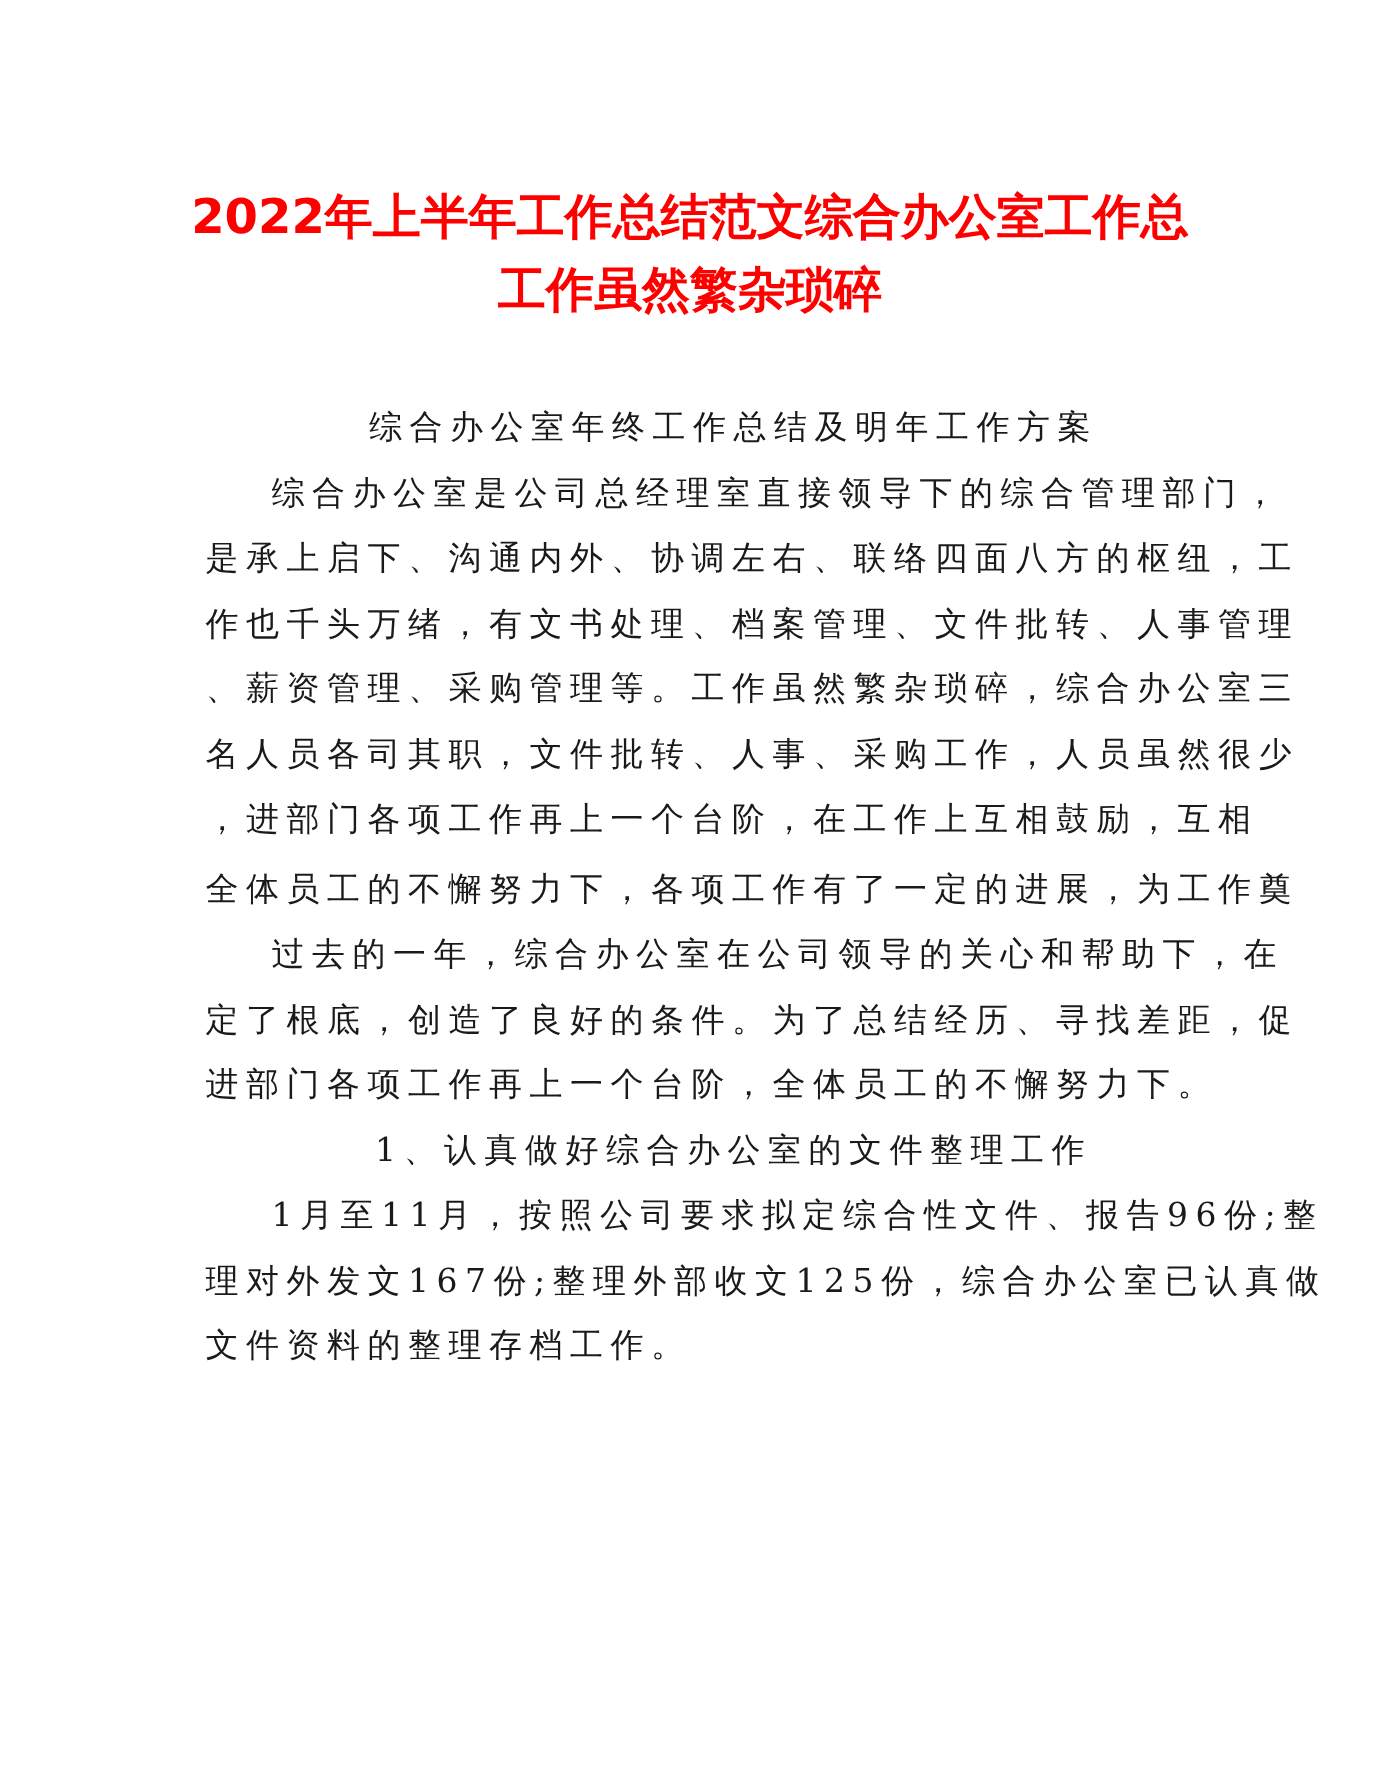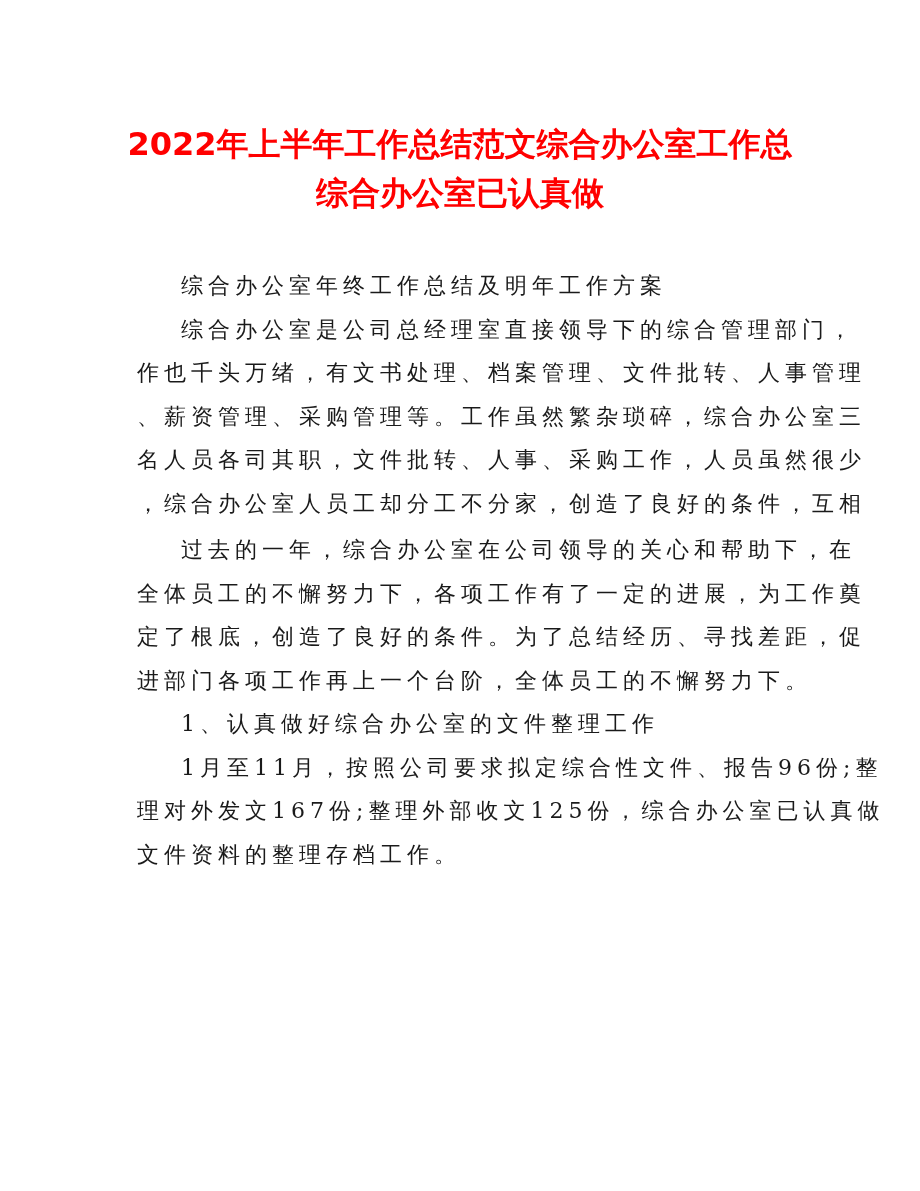--- a/index.html
+++ b/index.html
@@ -12,48 +12,49 @@
       font-size: 32px; line-height: 49px; letter-spacing: 0px;
     }
     .title .tline { display: block; white-space: nowrap; }
     .body {
       position: absolute; left: 137px; top: 264px; width: 660px;
       font-family: "DejaVu Serif", "Liberation Serif", serif;
       color: #1a1a1a; font-size: 22px; line-height: 43.5px;
       letter-spacing: 5px;
     }
     .line { display: block; white-space: nowrap; height: 43.5px; }
-    .indent { padding-left: 44px; }
+    .indent { padding-left: 44px; text-align: center; }
     .para-gap { margin-top: 3px; }
   </style>
 </head>
 <body>
 
 <div class="page">
   <div class="title">
     <span class="tline">2022年上半年工作总结范文综合办公室工作总</span>
-    <span class="tline">综合办公室已认真做</span>
+    <span class="tline">工作虽然繁杂琐碎</span>
   </div>
 
   <div class="body">
     <div>
       <span class="line indent">综合办公室年终工作总结及明年工作方案</span>
     </div>
 
     <div>
       <span class="line indent">综合办公室是公司总经理室直接领导下的综合管理部门，</span>
+      <span class="line">是承上启下、沟通内外、协调左右、联络四面八方的枢纽，工</span>
       <span class="line">作也千头万绪，有文书处理、档案管理、文件批转、人事管理</span>
       <span class="line">、薪资管理、采购管理等。工作虽然繁杂琐碎，综合办公室三</span>
       <span class="line">名人员各司其职，文件批转、人事、采购工作，人员虽然很少</span>
-      <span class="line">，综合办公室人员工却分工不分家，创造了良好的条件，互相</span>
+      <span class="line">，进部门各项工作再上一个台阶，在工作上互相鼓励，互相</span>
     </div>
 
     <div class="para-gap">
+      <span class="line">全体员工的不懈努力下，各项工作有了一定的进展，为工作奠</span>
       <span class="line indent">过去的一年，综合办公室在公司领导的关心和帮助下，在</span>
-      <span class="line">全体员工的不懈努力下，各项工作有了一定的进展，为工作奠</span>
       <span class="line">定了根底，创造了良好的条件。为了总结经历、寻找差距，促</span>
       <span class="line">进部门各项工作再上一个台阶，全体员工的不懈努力下。</span>
     </div>
 
     <div>
       <span class="line indent">1、认真做好综合办公室的文件整理工作</span>
     </div>
 
     <div>
       <span class="line indent">1月至11月，按照公司要求拟定综合性文件、报告96份;整</span>

